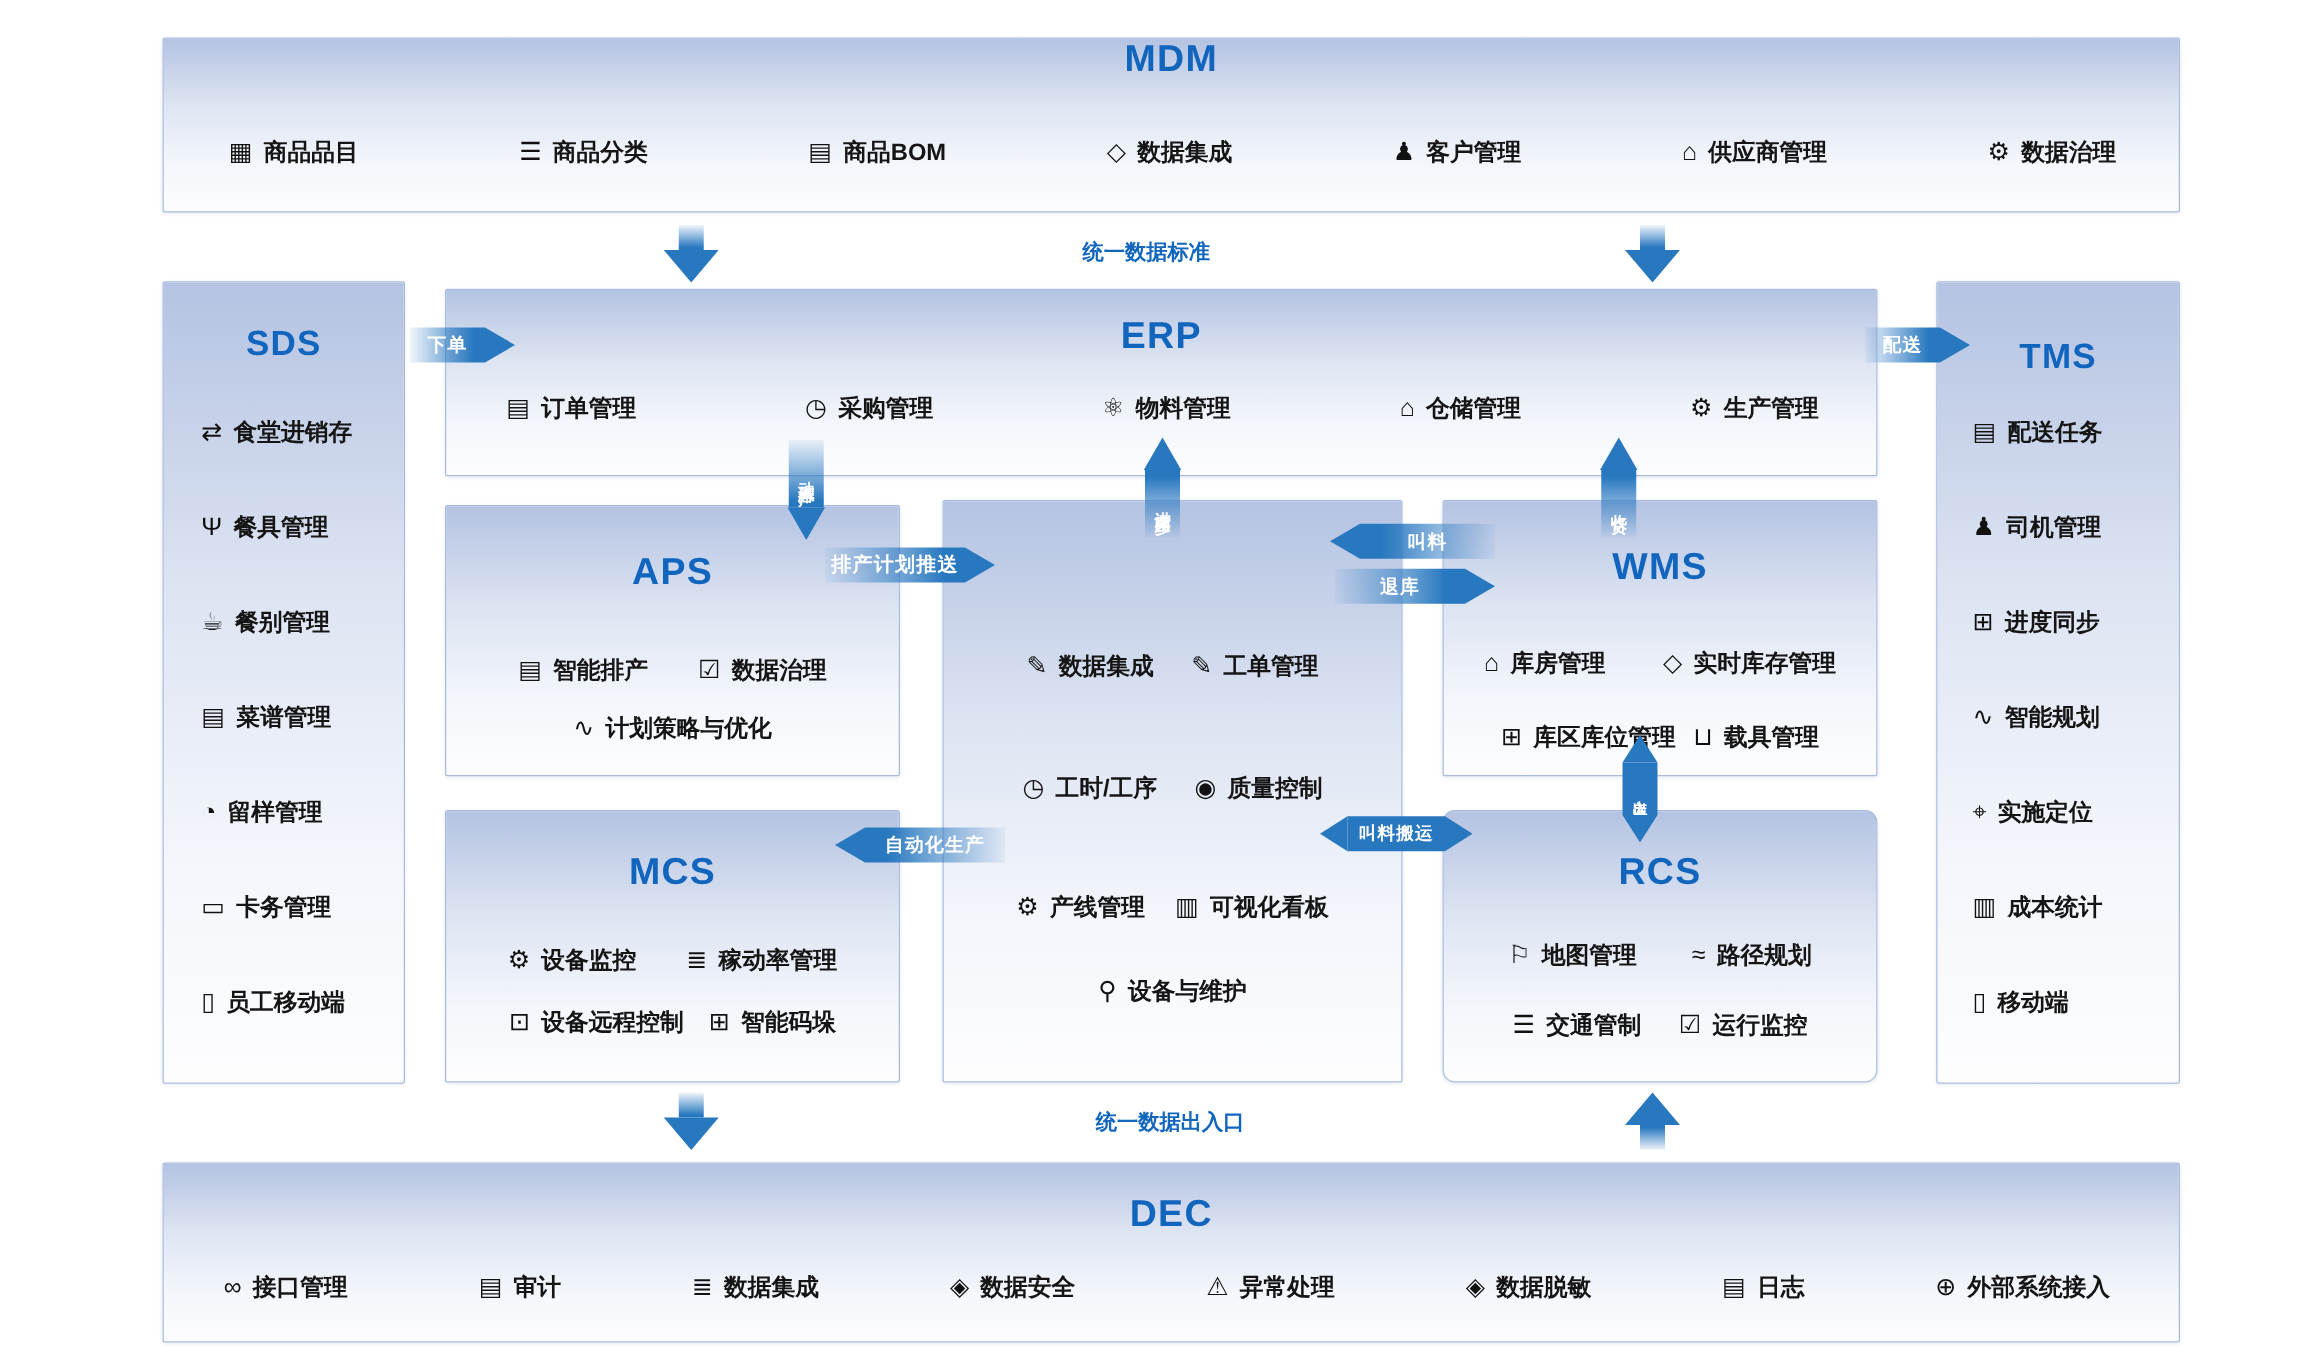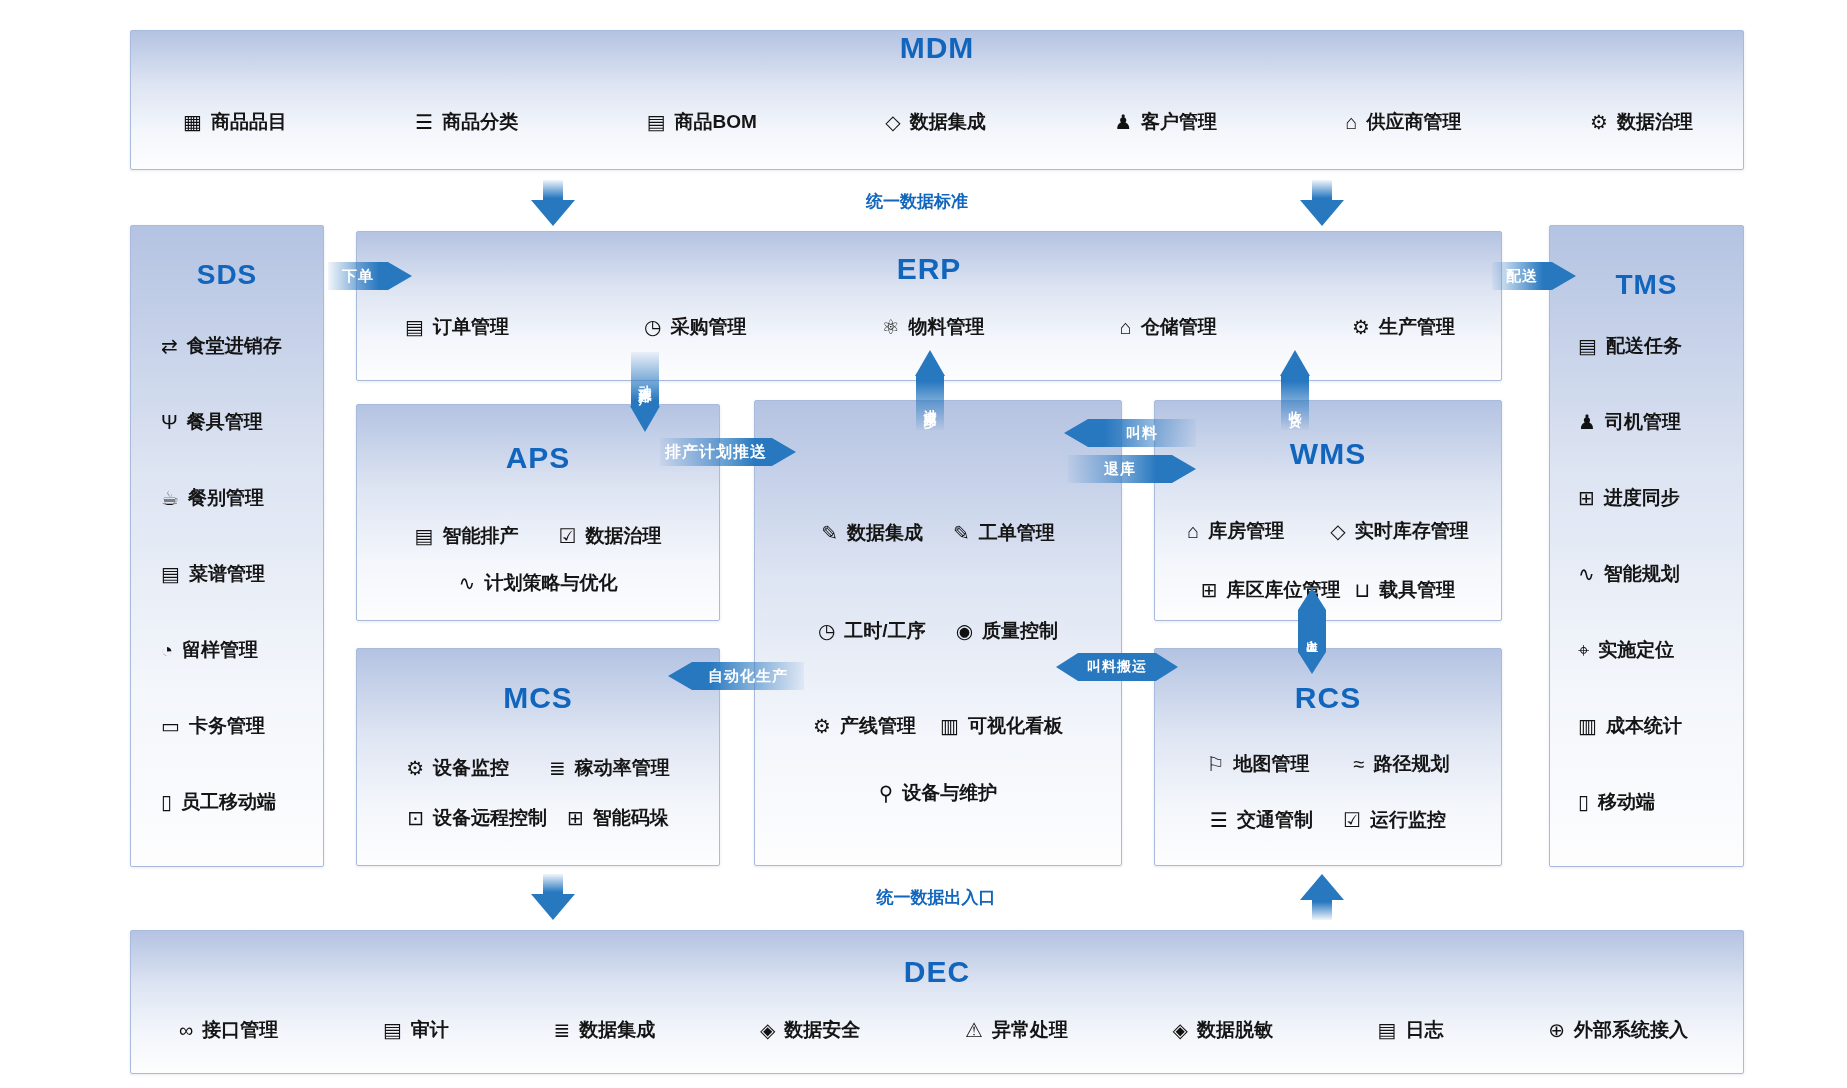--- a/index.html
+++ b/index.html
@@ -270,21 +270,21 @@
           <span class="ic">⊡</span>
           <span class="lb">设备远程控制</span>
         </div>
       <div class="itm">
           <span class="ic">⊞</span>
           <span class="lb">智能码垛</span>
         </div>
     </div>
   </section>
 
-  <section class="panel" id="rcs" style="left:1154px;top:648px;width:346px;height:216px;">
+  <section class="panel" id="rcs" style="left:1154px;top:648px;width:346px;height:216px;border-radius:10px;">
     <h2 style="top:32px;">RCS</h2>
     <div class="row center" style="top:102px;gap:44px;">
       <div class="itm">
           <span class="ic">⚐</span>
           <span class="lb">地图管理</span>
         </div>
       <div class="itm">
           <span class="ic">≈</span>
           <span class="lb">路径规划</span>
         </div>

